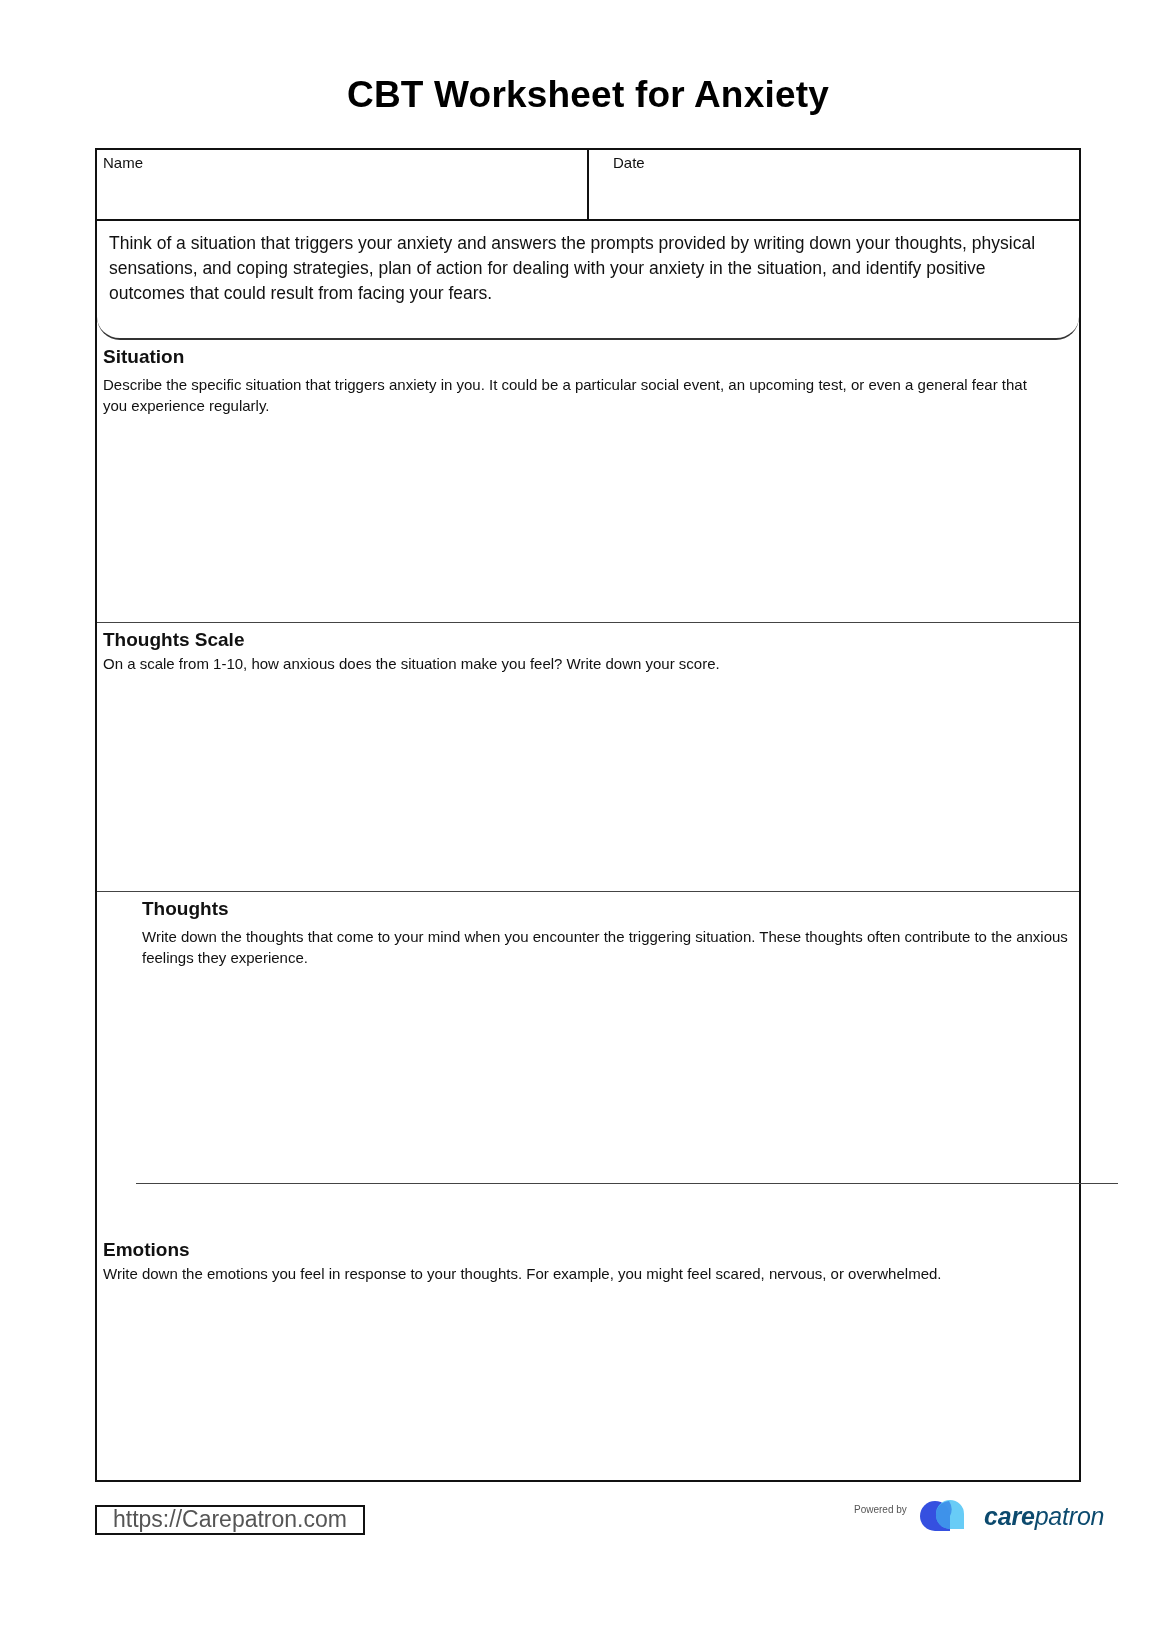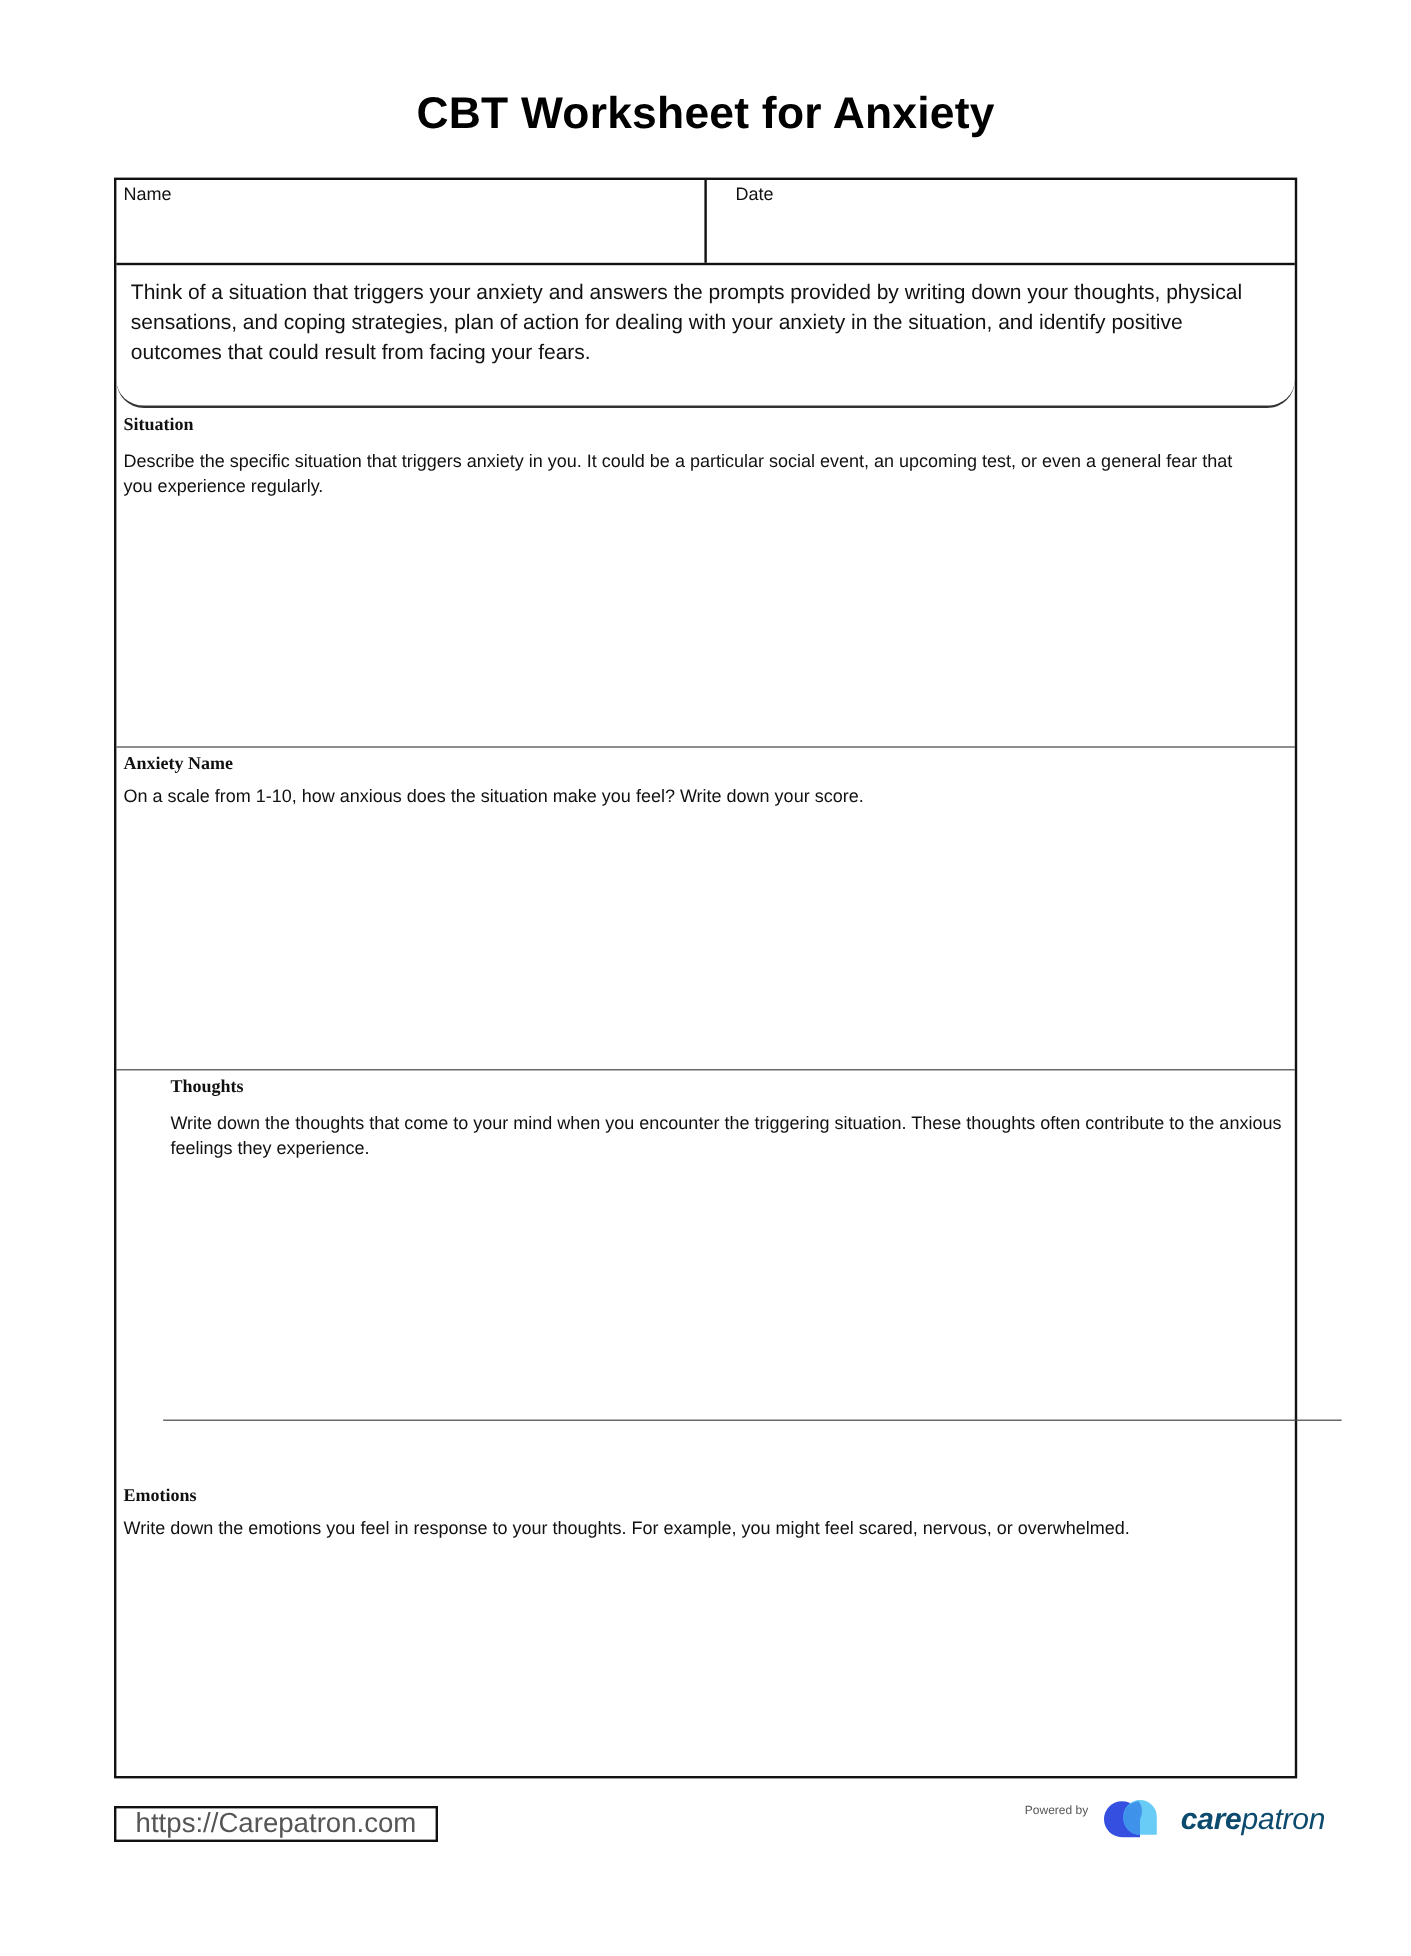--- a/index.html
+++ b/index.html
@@ -38,21 +38,21 @@
   .intro-text {
     position: absolute; left: 12px; right: 40px; top: 26px;
     font-size: 17.5px; line-height: 25px; color: #111;
   }
   .section {
     position: absolute; left: 0; width: 100%; box-sizing: border-box;
     border-bottom: 1.5px solid #444;
   }
   .section.last { border-bottom: none; }
   .sec-title {
-    position: absolute; left: 6px; top: 6px; font-size: 15px; font-weight: bold; color: #111; font-family: Liberation Serif, serif;
+    position: absolute; left: 6px; top: 6px; font-size: 19px; font-weight: bold; color: #111;
   }
   .sec-desc {
     position: absolute; left: 6px; right: 30px; top: 34px;
     font-size: 15px; line-height: 21px; color: #111;
   }
   .sec-answer {
     position: absolute; left: 6px; right: 6px; bottom: 6px; top: 80px;
     border: none; background: transparent; resize: none; outline: none;
     font-family: "Liberation Sans", sans-serif; font-size: 15px;
   }
@@ -100,21 +100,21 @@
     <div class="intro-text">Think of a situation that triggers your anxiety and answers the prompts provided by writing down your thoughts, physical sensations, and coping strategies, plan of action for dealing with your anxiety in the situation, and identify positive outcomes that could result from facing your fears.</div>
   </div>
 
   <div class="section s-situation">
     <div class="sec-title">Situation</div>
     <div class="sec-desc">Describe the specific situation that triggers anxiety in you. It could be a particular social event, an upcoming test, or even a general fear that you experience regularly.</div>
     <textarea class="sec-answer" style=""></textarea>
   </div>
 
   <div class="section s-anxiety">
-    <div class="sec-title">Anxiety Name</div>
+    <div class="sec-title">Thoughts Scale</div>
     <div class="sec-desc">On a scale from 1-10, how anxious does the situation make you feel? Write down your score.</div>
     <textarea class="sec-answer" style=""></textarea>
   </div>
 
   <div class="section s-thoughts">
     <div class="sec-title">Thoughts</div>
     <div class="sec-desc">Write down the thoughts that come to your mind when you encounter the triggering situation. These thoughts often contribute to the anxious feelings they experience.</div>
     <textarea class="sec-answer" style=""></textarea>
   </div>
 

